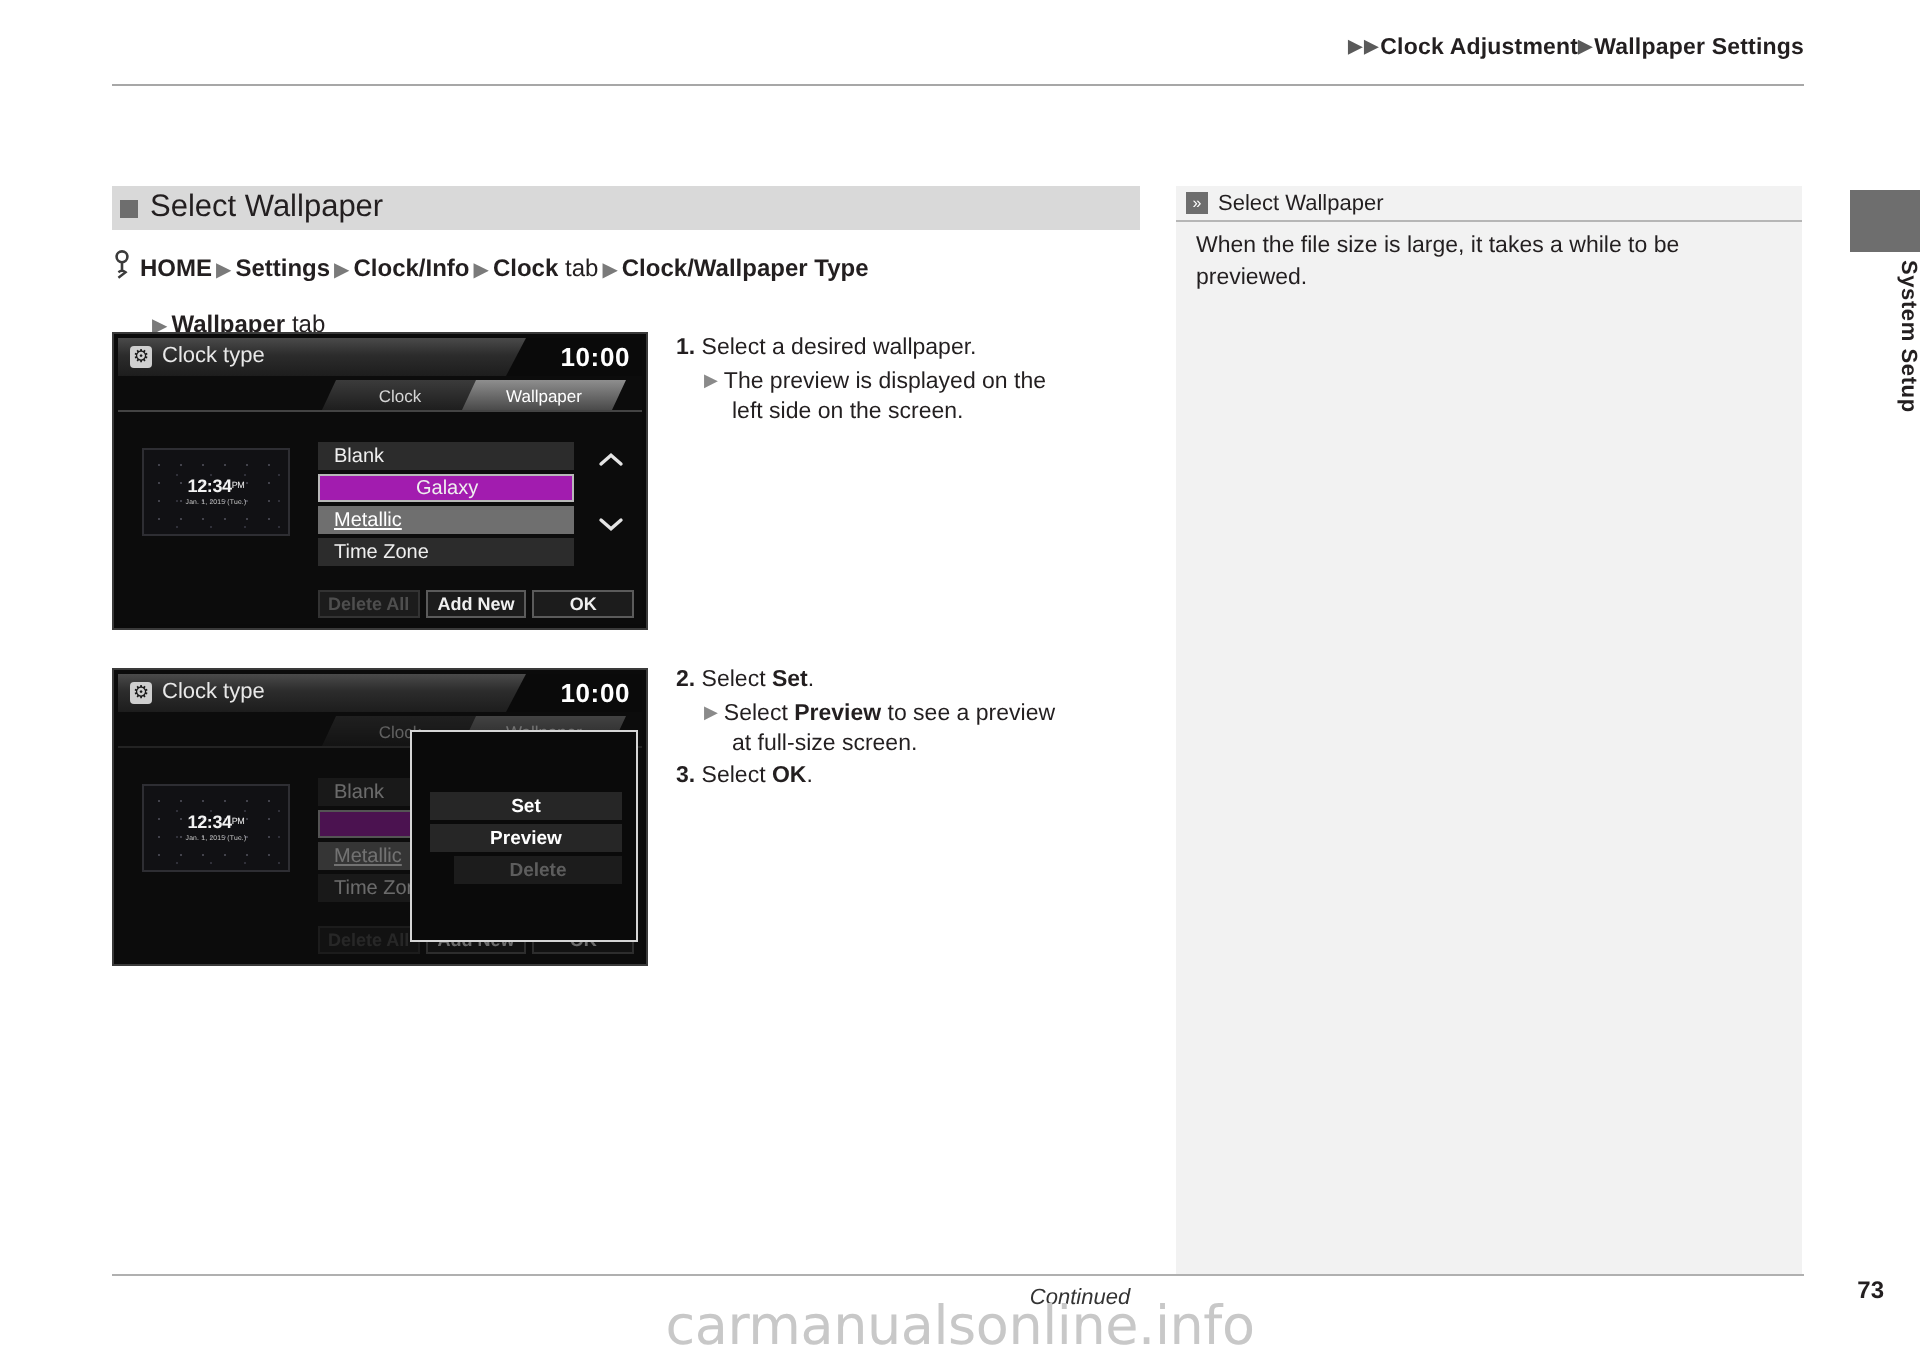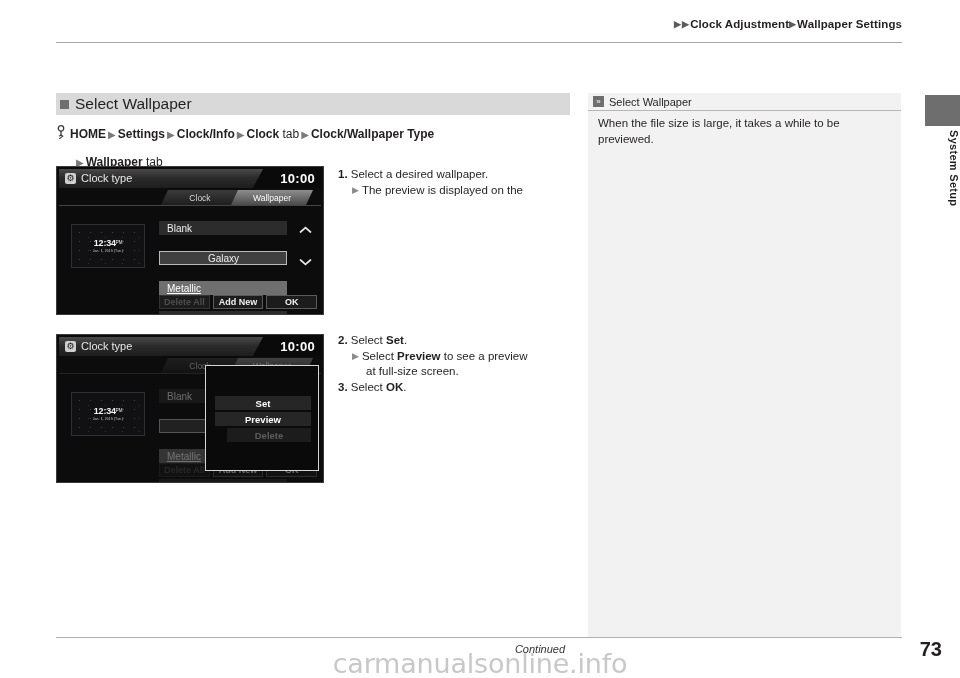--- a/index.html
+++ b/index.html
@@ -221,29 +221,29 @@
     text-align: center;
     font-size: 3.4px;
     color: #c9c9c9;
     letter-spacing: .1px;
   }
 
   
   .cs-list { position: absolute; left: 100px; top: 52px; width: 128px; }
   .cs-row {
     height: 14px;
-    margin-bottom: 16px;
+    margin-bottom: 2px;
     background: #2c2c2c;
     display: flex; align-items: center;
     padding-left: 8px;
     font-size: 10px;
     color: #efefef;
     box-sizing: border-box;
   }
-  .cs-row.sel { border: 1px solid #b9b9b9; background: #404040; padding-left: 48px; }
+  .cs-row.sel { border: 1px solid #b9b9b9; background: #a21caf; padding-left: 48px; }
   .cs-row.alt { background: #6f6f6f; color: #ffffff; text-decoration: underline; }
 
   .cs-arrow {
     position: absolute;
     left: 238px;
     width: 16px; height: 14px;
     color: #e4e4e4;
     font-size: 11px; font-weight: bold;
     display: flex; align-items: center; justify-content: center;
   }
@@ -374,21 +374,21 @@
     left: 460px; top: 643px;
     width: 160px;
     text-align: center;
     font-size: 11px;
     font-style: italic;
     color: #333;
   }
   #page-number {
     position: absolute;
     right: 18px; top: 638px;
-    font-size: 20px;
+    font-size: 12px;
     font-weight: bold;
     color: #231f20;
   }
   #watermark {
     position: absolute;
     left: 0; right: 0; top: 648px;
     text-align: center;
     font-size: 27px;
     color: #c8c8c8;
     letter-spacing: -.2px;
@@ -510,21 +510,21 @@
         <div class="cs-pbtn">Preview</div>
         <div class="cs-pbtn dim">Delete</div>
       </div>
     </div>
   </div>
 </div>
 
 <div class="steps" id="steps-1">
   <span class="num">1.</span>
   <span>Select a desired wallpaper.</span>
-  <span class="sub"><span class="tri">▶</span><span>The preview is displayed on the</span></span>
+  <span class="sub"><span class="tri">▶</span><span>The preview is displayed on the</span><span class="cont">left side on the screen.</span></span>
 </div>
 
 <div class="steps" id="steps-2">
   <span class="num">2.</span>
   <span>Select </span><b>Set</b><span>.</span>
   <span class="sub"><span class="tri">▶</span><span>Select </span><b>Preview</b><span> to see a preview</span><span class="cont">at full-size screen.</span></span>
   <div><span class="num">3.</span> <span>Select </span><b>OK</b><span>.</span></div>
 </div>
 
 <div id="sidebar">

